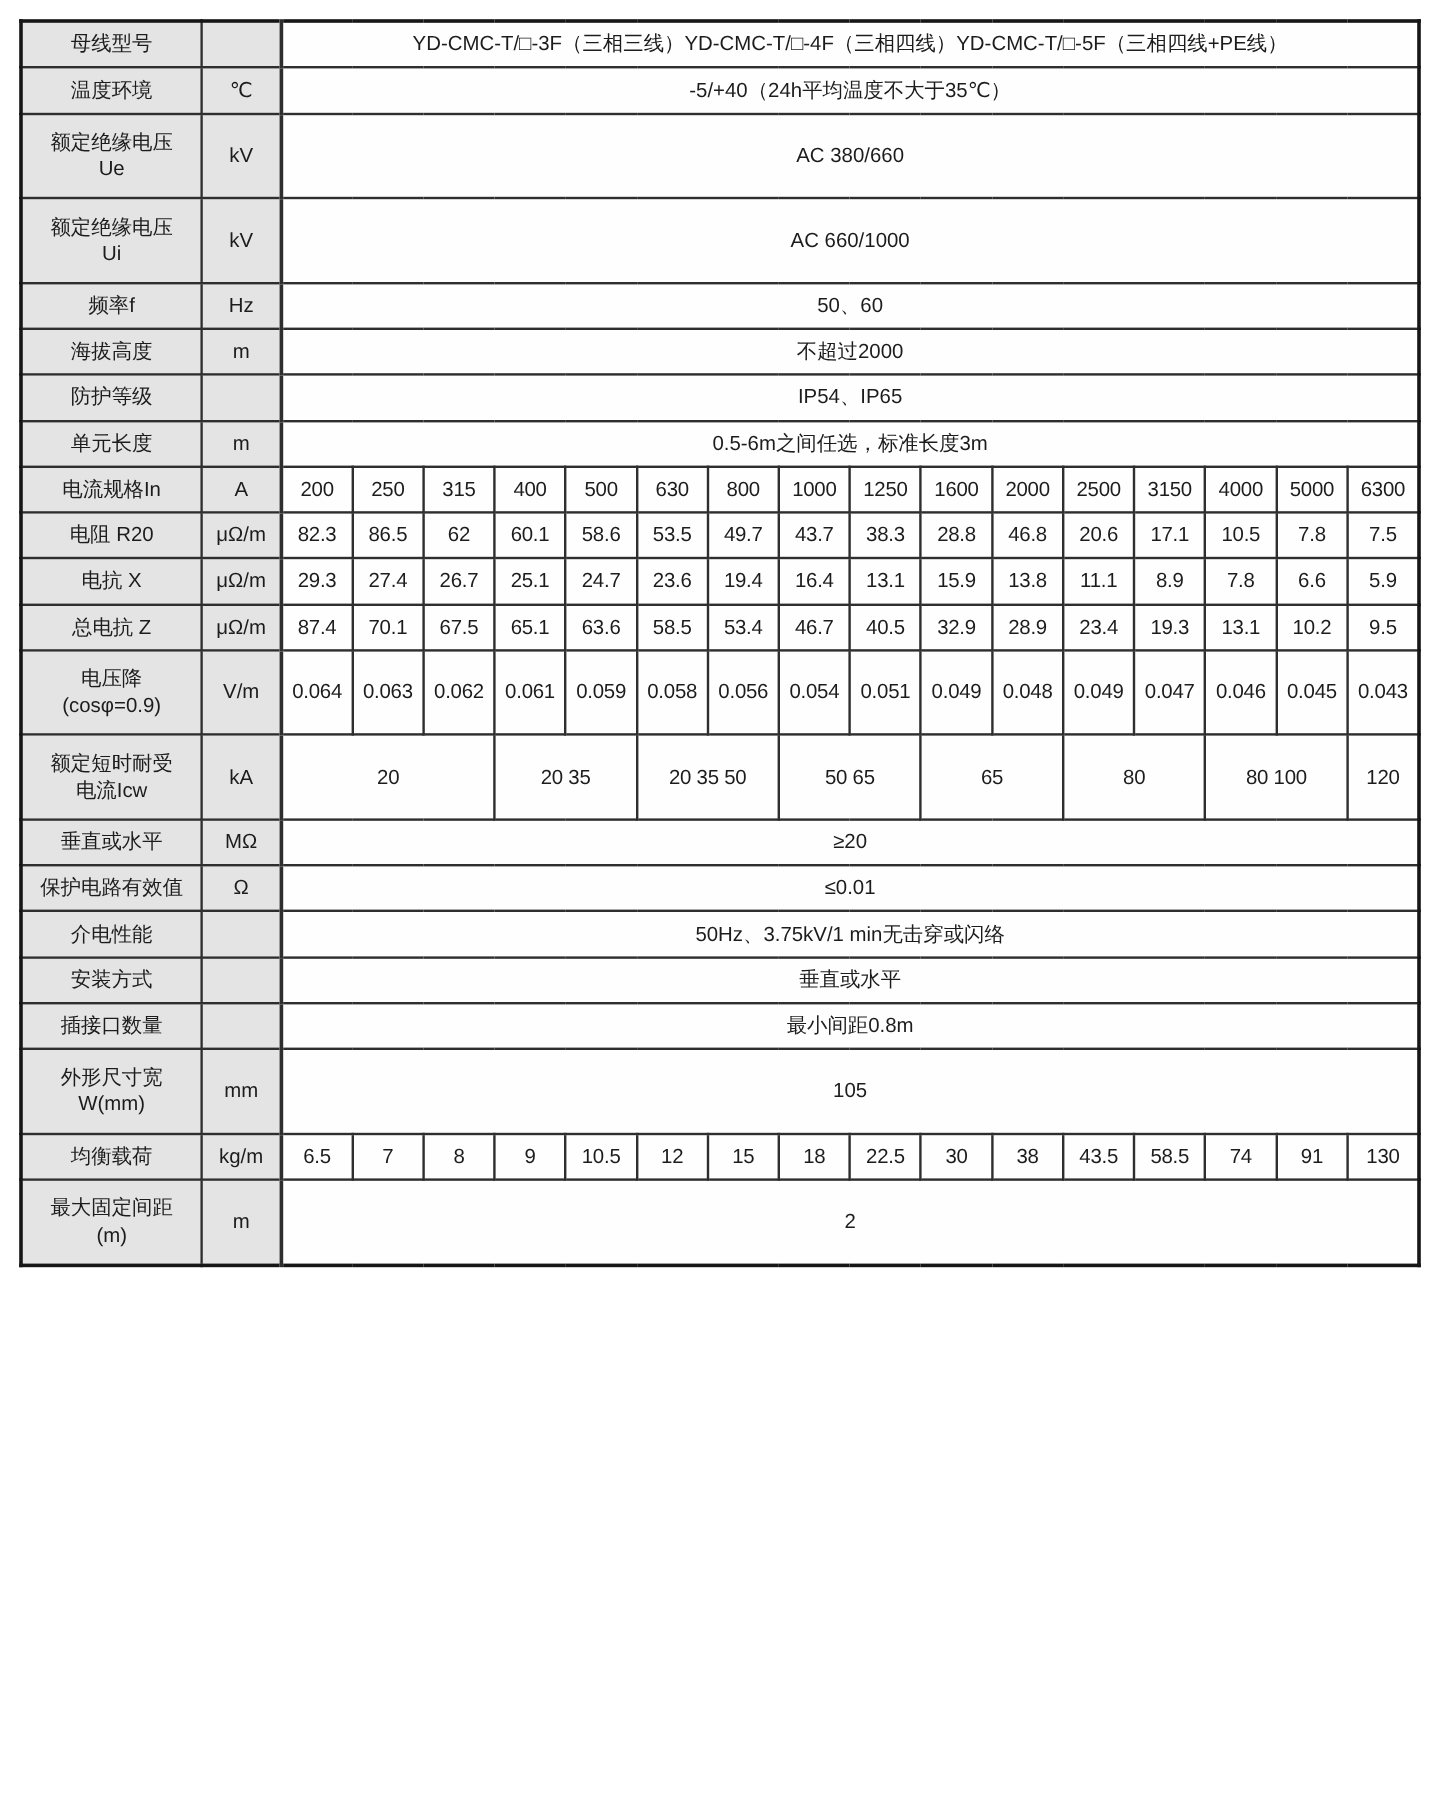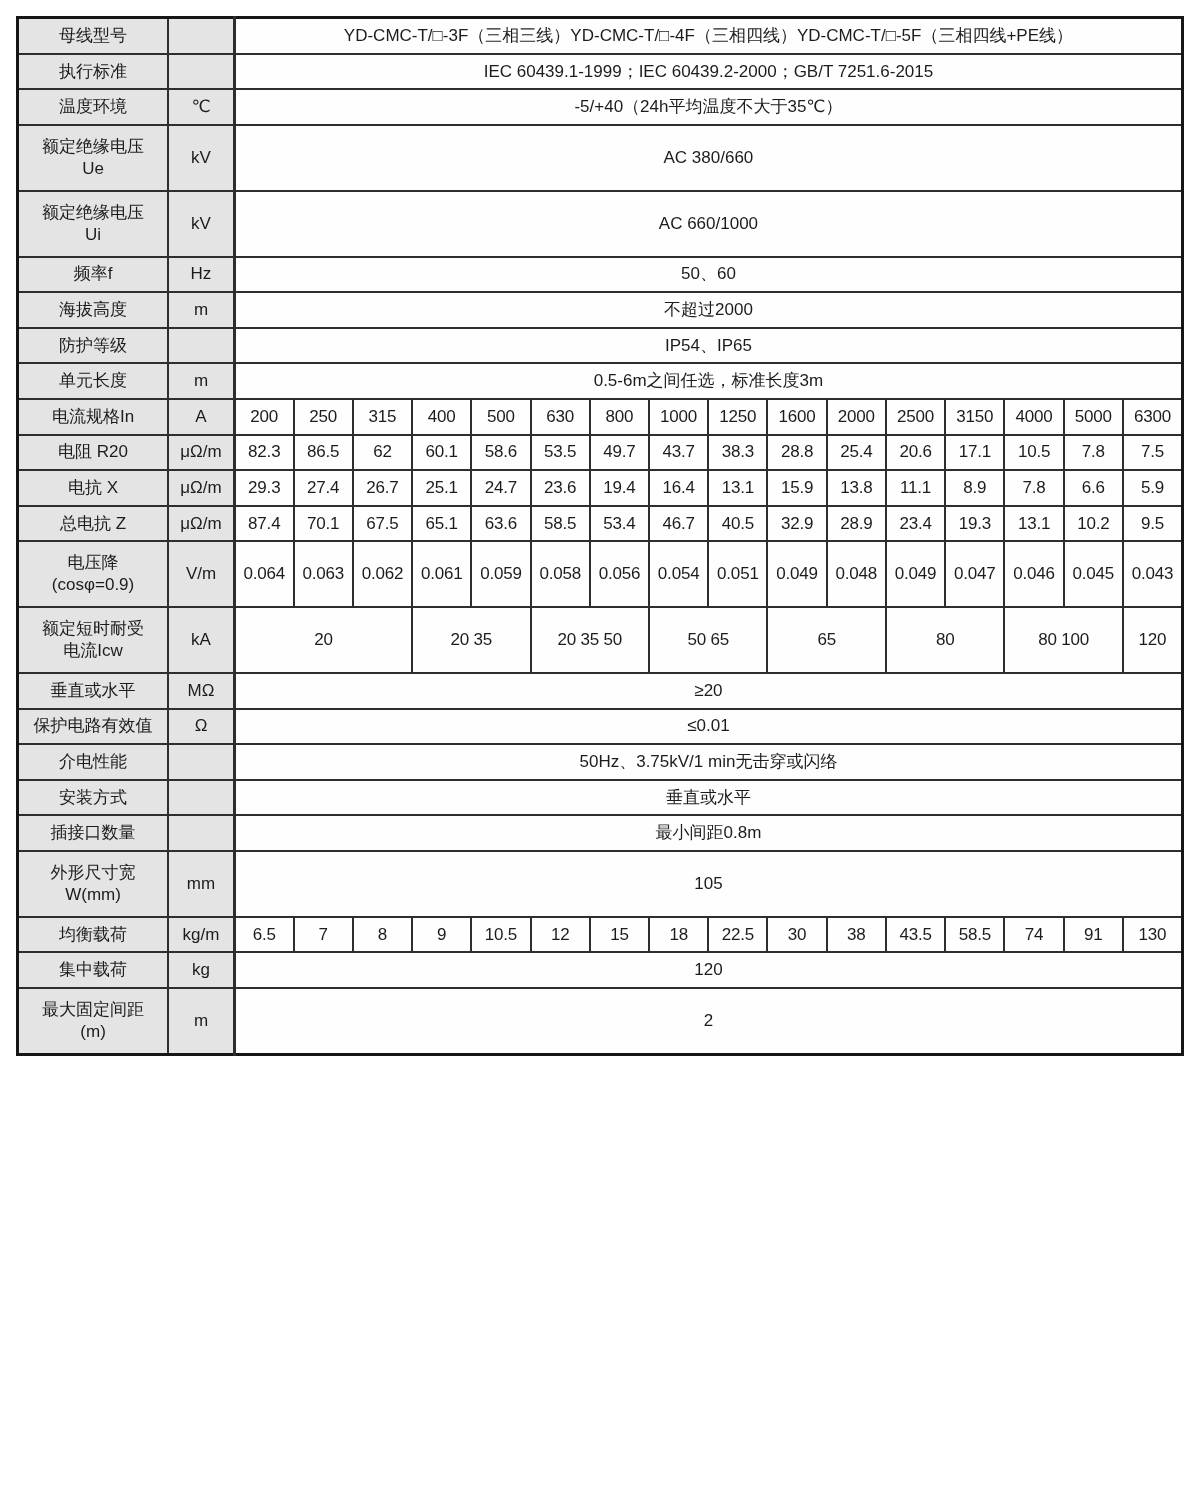--- a/index.html
+++ b/index.html
@@ -71,25 +71,20 @@
         <col class="col-val">
         <col class="col-val">
         <col class="col-val">
         <col class="col-val">
       </colgroup>
     <tbody>
         <tr>
           <td class="label-cell">母线型号</td>
           <td class="unit-cell"></td>
           <td class="value-cell" colspan="16">YD-CMC-T/□-3F（三相三线）YD-CMC-T/□-4F（三相四线）YD-CMC-T/□-5F（三相四线+PE线）</td>
-        </tr>
-        <tr>
-          <td class="label-cell">执行标准</td>
-          <td class="unit-cell"></td>
-          <td class="value-cell" colspan="16">IEC 60439.1-1999；IEC 60439.2-2000；GB/T 7251.6-2015</td>
         </tr>
         <tr>
           <td class="label-cell">温度环境</td>
           <td class="unit-cell">℃</td>
           <td class="value-cell" colspan="16">-5/+40（24h平均温度不大于35℃）</td>
         </tr>
         <tr>
           <td class="label-cell">额定绝缘电压
 Ue</td>
           <td class="unit-cell">kV</td>
@@ -147,21 +142,21 @@
           <td class="value-cell num">82.3</td>
           <td class="value-cell num">86.5</td>
           <td class="value-cell num">62</td>
           <td class="value-cell num">60.1</td>
           <td class="value-cell num">58.6</td>
           <td class="value-cell num">53.5</td>
           <td class="value-cell num">49.7</td>
           <td class="value-cell num">43.7</td>
           <td class="value-cell num">38.3</td>
           <td class="value-cell num">28.8</td>
-          <td class="value-cell num">25.4</td>
+          <td class="value-cell num">46.8</td>
           <td class="value-cell num">20.6</td>
           <td class="value-cell num">17.1</td>
           <td class="value-cell num">10.5</td>
           <td class="value-cell num">7.8</td>
           <td class="value-cell num">7.5</td>
         </tr>
         <tr>
           <td class="label-cell">电抗 X</td>
           <td class="unit-cell">μΩ/m</td>
           <td class="value-cell num">29.3</td>
@@ -280,25 +275,20 @@
           <td class="value-cell num">22.5</td>
           <td class="value-cell num">30</td>
           <td class="value-cell num">38</td>
           <td class="value-cell num">43.5</td>
           <td class="value-cell num">58.5</td>
           <td class="value-cell num">74</td>
           <td class="value-cell num">91</td>
           <td class="value-cell num">130</td>
         </tr>
         <tr>
-          <td class="label-cell">集中载荷</td>
-          <td class="unit-cell">kg</td>
-          <td class="value-cell" colspan="16">120</td>
-        </tr>
-        <tr>
           <td class="label-cell">最大固定间距
 (m)</td>
           <td class="unit-cell">m</td>
           <td class="value-cell" colspan="16">2</td>
         </tr>
       </tbody>
   </table>
 </div>
 
 </body></html>

